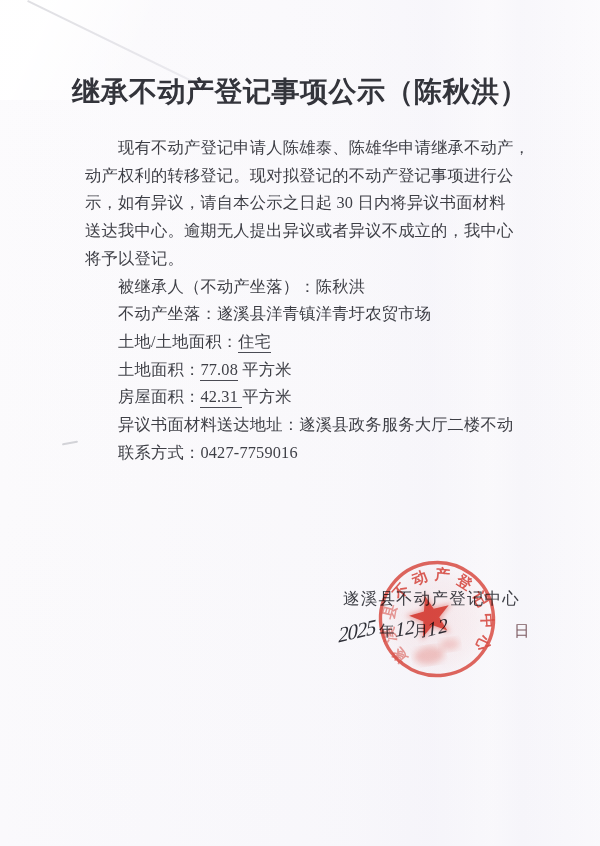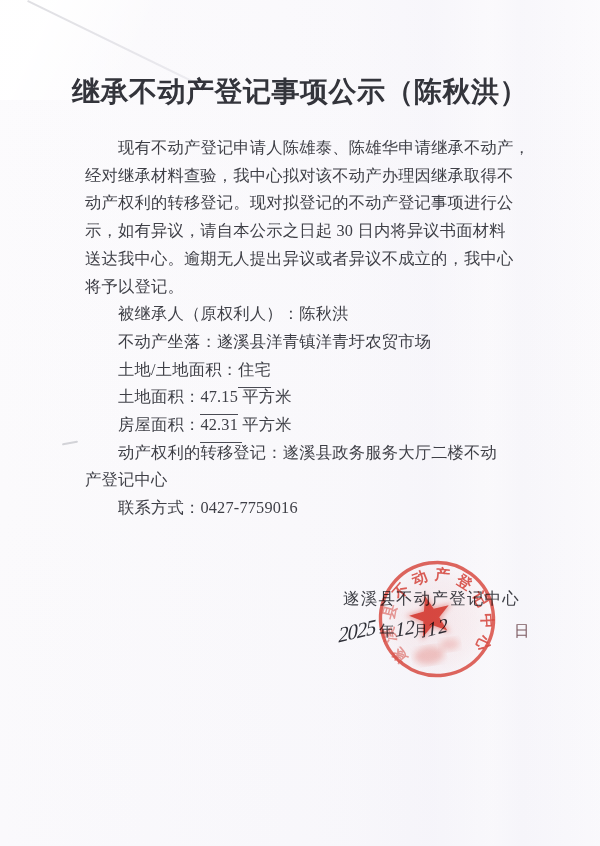--- a/index.html
+++ b/index.html
@@ -27,21 +27,21 @@
   .title{
     position:absolute;top:73px;left:0;right:0;text-align:center;
     font-size:28px;font-weight:bold;letter-spacing:0.5px;color:#33343b;
   }
   .body-block{
     position:absolute;left:85px;top:134px;width:450px;
     font-size:16.3px;line-height:27.7px;color:#3e3f46;
   }
   .line{white-space:nowrap;letter-spacing:0.2px;font-family:Liberation Serif, serif;}
   .line.indent{padding-left:33px;}
-  .u{border-bottom:1.3px solid #4a4b54;padding-bottom:8px;white-space:pre;}
+  .u{border-bottom:1.3px solid #4a4b54;padding-bottom:1px;white-space:pre;}
   .issuer-line{
     position:absolute;left:343px;top:588px;font-size:16.5px;letter-spacing:1.2px;
     color:#3f4047;white-space:nowrap;
   }
   .date-line{position:absolute;left:338px;top:616px;width:220px;height:36px;}
   .date-line span{position:absolute;display:inline-block;white-space:nowrap;}
   .hw{font-style:italic;color:#2f3038;font-size:20px;}
   .hw-year{left:0;top:3px;font-size:21px;transform:rotate(-13deg) skewX(-12deg);letter-spacing:-1px;}
   .lbl-year{left:41px;top:5px;font-size:15.5px;color:#45464d;}
   .hw-month{left:57px;top:1px;transform:rotate(-10deg) skewX(-8deg);}
@@ -65,44 +65,42 @@
   <div class="fold-line"></div>
   <div class="pencil-mark"></div>
 
   <div class="title">继承不动产登记事项公示（陈秋洪）</div>
 
   <div class="body-block">
     <div>
 
         <div class="line indent"><span>现有不动产登记申请人陈雄泰、陈雄华申请继承不动产，</span><span class="u"></span><span></span></div>
 
-        <div class="line"><span>经对继承材料查验，我中心拟对该不动产办理因继承取得不</span><span class="u"></span><span></span></div>
 
         <div class="line"><span>动产权利的转移登记。现对拟登记的不动产登记事项进行公</span><span class="u"></span><span></span></div>
 
         <div class="line"><span>示，如有异议，请自本公示之日起 30 日内将异议书面材料</span><span class="u"></span><span></span></div>
 
         <div class="line"><span>送达我中心。逾期无人提出异议或者异议不成立的，我中心</span><span class="u"></span><span></span></div>
 
         <div class="line"><span>将予以登记。</span><span class="u"></span><span></span></div>
 
-        <div class="line indent"><span>被继承人（原权利人）：陈秋洪</span><span class="u"></span><span></span></div>
+        <div class="line indent"><span>被继承人（不动产坐落）：陈秋洪</span><span class="u"></span><span></span></div>
 
         <div class="line indent"><span>不动产坐落：遂溪县洋青镇洋青圩农贸市场</span><span class="u"></span><span></span></div>
 
 
         <div class="line indent"><span>土地/土地面积：</span><span class="u">住宅</span><span></span></div>
 
-        <div class="line indent"><span>土地面积：</span><span class="u">47.15</span><span> 平方米</span></div>
+        <div class="line indent"><span>土地面积：</span><span class="u">77.08</span><span> 平方米</span></div>
 
         <div class="line indent"><span>房屋面积：</span><span class="u">42.31 </span><span>平方米</span></div>
 
-        <div class="line indent"><span>动产权利的转移登记：遂溪县政务服务大厅二楼不动</span><span class="u"></span><span></span></div>
+        <div class="line indent"><span>异议书面材料送达地址：遂溪县政务服务大厅二楼不动</span><span class="u"></span><span></span></div>
 
-        <div class="line"><span>产登记中心</span><span class="u"></span><span></span></div>
 
         <div class="line indent"><span>联系方式：0427-7759016</span><span class="u"></span><span></span></div>
       </div>
   </div>
 
   <div class="issuer-line">遂溪县不动产登记中心</div>
 
   <div class="date-line">
     <span class="hw hw-year">2025</span>
     <span class="lbl-year">年</span>

